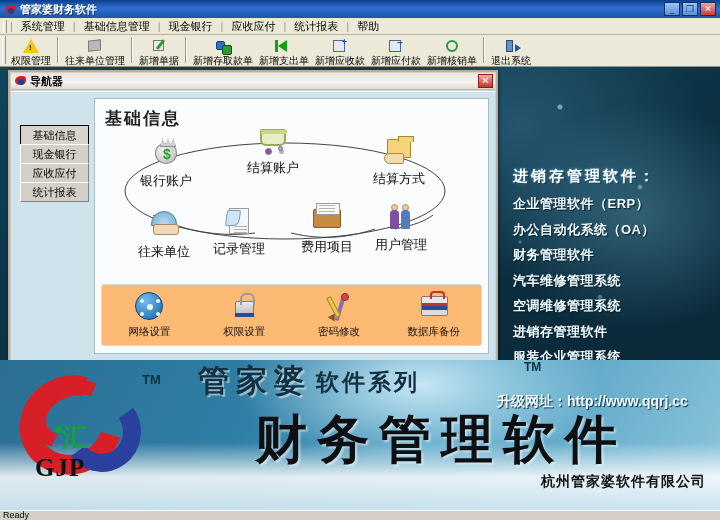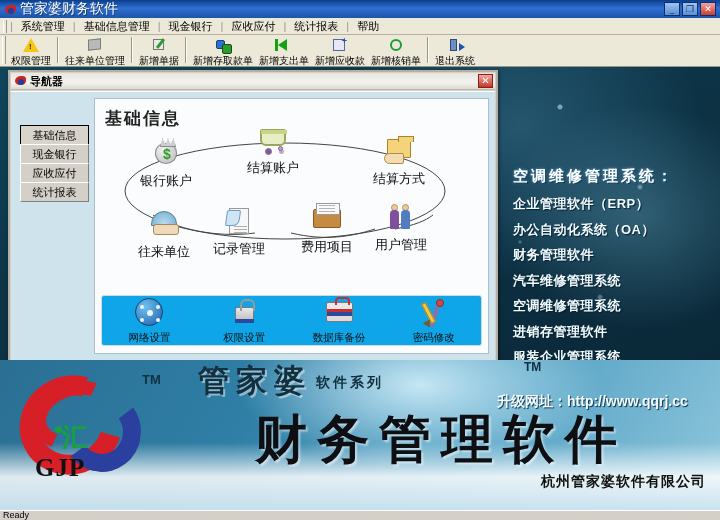--- a/index.html
+++ b/index.html
@@ -22,21 +22,21 @@
   }
   #title-icon .swirl {
     position: absolute; left: 1px; top: 2px; width: 11px; height: 9px;
     background: #cc2222; border-radius: 60% 40% 50% 50%;
   }
   #title-icon .swirl2 {
     position: absolute; left: 4px; top: 5px; width: 6px; height: 6px;
     background: #1d3f9e; border-radius: 50%;
   }
   #title-text {
-    color: #fff; font-size: 14px; font-weight: normal;
+    color: #fff; font-size: 11px; font-weight: bold;
     text-shadow: 1px 1px 0 rgba(0,0,0,.4); white-space: nowrap;
   }
   #win-buttons { margin-left: auto; display: flex; gap: 2px; padding-right: 2px; }
   .win-btn {
     width: 16px; height: 14px; border: 1px solid #0a2f6b;
     background: linear-gradient(to bottom,#9dc4f2,#5b8fd6);
     color: #0b2a55; font-size: 9px; line-height: 12px; text-align: center;
     font-family: "DejaVu Sans", sans-serif;
   }
   .win-btn.close {
@@ -63,21 +63,21 @@
   #toolbar {
     position: absolute; left: 0; top: 35px; width: 720px; height: 32px;
     background: #ece9d8; border-bottom: 1px solid #9a9589;
     display: flex; align-items: flex-start; padding-top: 1px;
   }
   #toolbar .grip {
     width: 4px; height: 28px; margin: 0 2px;
     border-left: 1px solid #fff; border-right: 1px solid #9a9589;
   }
   .tb-btn {
-    display: flex; flex-direction: column; align-items: center; justify-content: space-between;
+    display: flex; flex-direction: column; align-items: center; justify-content: flex-end;
     padding: 1px 3px 0; min-width: 44px; height: 30px;
   }
   .tb-ico {
     width: 16px; height: 16px; position: relative; margin-bottom: 1px;
   }
   .tb-lbl { font-size: 10px; color: #000; white-space: nowrap; line-height: 11px; }
   .tb-div {
     width: 1px; height: 26px; margin: 1px 3px 0;
     border-left: 1px solid #9a9589; border-right: 1px solid #fff;
   }
@@ -210,22 +210,22 @@
   .g-users { position:absolute; left:7px; top:3px; width:22px; height:28px; }
   .g-users .p1, .g-users .p2 { position:absolute; top:6px; width:9px; height:19px; border-radius:4px 4px 1px 1px; }
   .g-users .p1 { left:0; background:#7d4f9e; }
   .g-users .p2 { left:11px; background:#4f7dbe; }
   .g-users .h1, .g-users .h2 { position:absolute; top:0; width:7px; height:7px; border-radius:50%; background:#f0c79a; border:1px solid #b58f62; }
   .g-users .h1 { left:1px; }
   .g-users .h2 { left:12px; }
 
   
   #tools-row {
-    position: absolute; left: 6px; right: 6px; bottom: 7px; height: 51px;
-    background: #0ea5e9; border: 1px solid #cfd9e0; border-radius: 3px;
+    position: absolute; left: 6px; right: 6px; bottom: 7px; height: 62px;
+    background: #fdba74; border: 1px solid #cfd9e0; border-radius: 3px;
     display: flex; align-items: center; justify-content: space-around;
   }
   .tool { width: 76px; text-align: center; }
   .tool .glyph { width: 34px; height: 32px; margin: 0 auto 2px; position: relative; }
   .tool .cap { font-size: 10.5px; color: #111; white-space: nowrap; }
   .g-net { position:absolute; left:3px; top:1px; width:28px; height:28px; border-radius:50%; background:radial-gradient(circle at 35% 30%,#6fc0f0,#1b5fa8); border:1px solid #14406f; }
   .g-net::after { content:""; position:absolute; left:11px; top:11px; width:6px; height:6px; background:#eaf6ff; border-radius:50%; box-shadow:-8px -6px 0 -1px #eaf6ff, 8px -6px 0 -1px #eaf6ff, -8px 7px 0 -1px #eaf6ff, 8px 7px 0 -1px #eaf6ff; }
   .g-lock { position:absolute; left:8px; top:10px; width:19px; height:15px; background:linear-gradient(to bottom,#e9e9e9,#bdbdbd); border:1px solid #7a7a7a; border-radius:2px; }
   .g-lock::before { content:""; position:absolute; left:4px; top:-9px; width:11px; height:10px; border:2px solid #9a9a9a; border-bottom:none; border-radius:6px 6px 0 0; }
   .g-lock::after { content:""; position:absolute; left:-1px; top:11px; width:19px; height:4px; background:#2b4a9e; }
@@ -285,21 +285,21 @@
   }
   #brand-main {
     font-size: 31px; font-weight: bold; color: #12303f; letter-spacing: 7px;
     text-shadow: 2px 2px 0 rgba(255,255,255,.45);
     line-height: 34px;
   }
   #brand-tm {
     position: absolute; left: 326px; top: -4px; font-size: 12px; font-weight: bold; color: #12303f;
   }
   #brand-sub {
-    font-size: 14px; font-weight: bold; color: #12303f; letter-spacing: 3px;
+    font-size: 23px; font-weight: bold; color: #12303f; letter-spacing: 3px;
     margin-left: 4px; line-height: 32px;
   }
   #upgrade {
     position: absolute; left: 497px; top: 17px;
     font-size: 14px; font-weight: bold; color: #f2fbff;
     text-shadow: 1px 1px 1px #0d3346; white-space: nowrap; margin-top: 16px;
   }
   #big-title {
     position: absolute; left: 255px; top: 45px;
     font-size: 52px; font-weight: bold; color: #0d0f12; letter-spacing: 10px;
@@ -393,20 +393,26 @@
   </div>
 
 
   <div class="tb-btn">
     <div class="tb-ico">
         <div class="ic-recv"></div>
       </div>
     <div class="tb-lbl">新增应收款</div>
   </div>
 
+  <div class="tb-btn">
+    <div class="tb-ico">
+        <div class="ic-pay"></div>
+      </div>
+    <div class="tb-lbl">新增应付款</div>
+  </div>
 
   <div class="tb-btn">
     <div class="tb-ico">
         <div class="ic-circ"></div>
       </div>
     <div class="tb-lbl">新增核销单</div>
   </div>
   <div class="tb-div"></div>
 
   <div class="tb-btn">
@@ -415,21 +421,21 @@
       </div>
     <div class="tb-lbl">退出系统</div>
   </div>
 </div>
 
 <div id="client">
 
   <div id="space"></div>
 
   <div id="product-list">
-    <div id="product-heading">空调维修管理系统：</div>
+    <div id="product-heading">进销存管理软件：</div>
     <div class="product-item">企业管理软件（ERP）</div>
     <div class="product-item">办公自动化系统（OA）</div>
     <div class="product-item">财务管理软件</div>
     <div class="product-item">汽车维修管理系统</div>
     <div class="product-item">空调维修管理系统</div>
     <div class="product-item">进销存管理软件</div>
     <div class="product-item">服装企业管理系统</div>
     <div class="product-item">名片管理系统</div>
   </div>
 
@@ -528,35 +534,35 @@
             <div class="cap">网络设置</div>
           </div>
           <div class="tool">
             <div class="glyph">
                 <div class="g-lock"></div>
               </div>
             <div class="cap">权限设置</div>
           </div>
           <div class="tool">
             <div class="glyph">
-                <div class="g-db"></div>
-              </div>
-            <div class="cap">数据库备份</div>
-          </div>
-          <div class="tool">
-            <div class="glyph">
               <div class="g-pen">
                   <div class="stick"></div>
                   <div class="head"></div>
                   <div class="pencil"></div>
                   <div class="tip"></div>
                 </div>
             </div>
             <div class="cap">密码修改</div>
           </div>
+          <div class="tool">
+            <div class="glyph">
+                <div class="g-db"></div>
+              </div>
+            <div class="cap">数据库备份</div>
+          </div>
         </div>
 
       </div>
     </div>
   </div>
 
   <div id="banner">
 
     <div id="logo">
       <div class="ring-red"></div>

